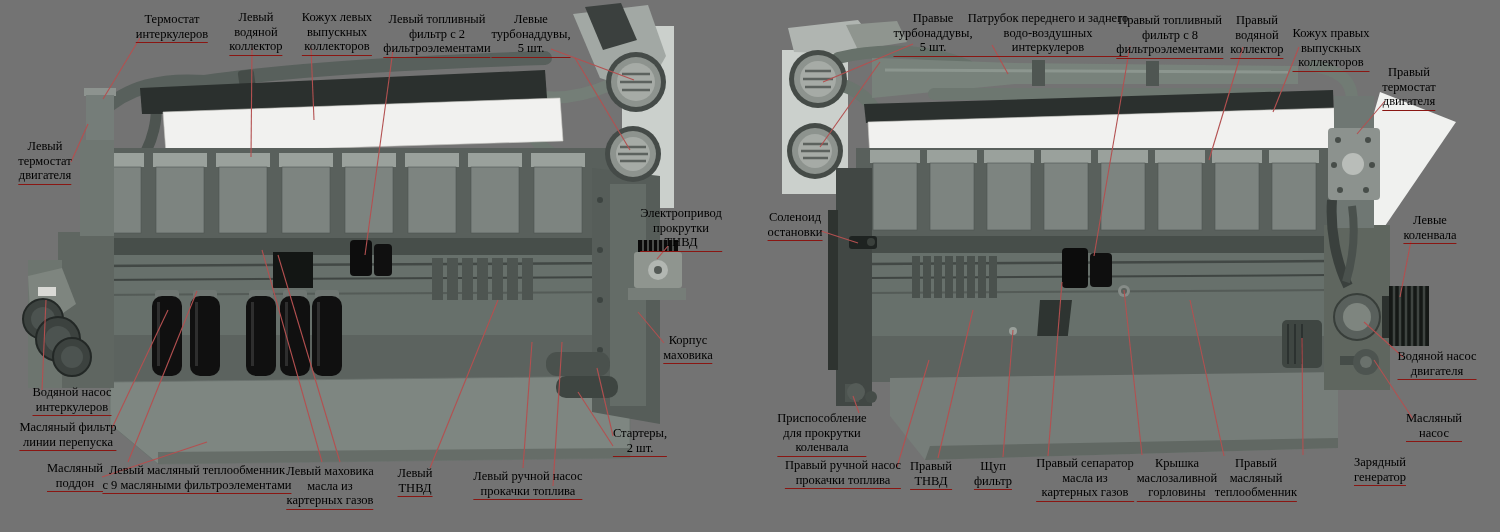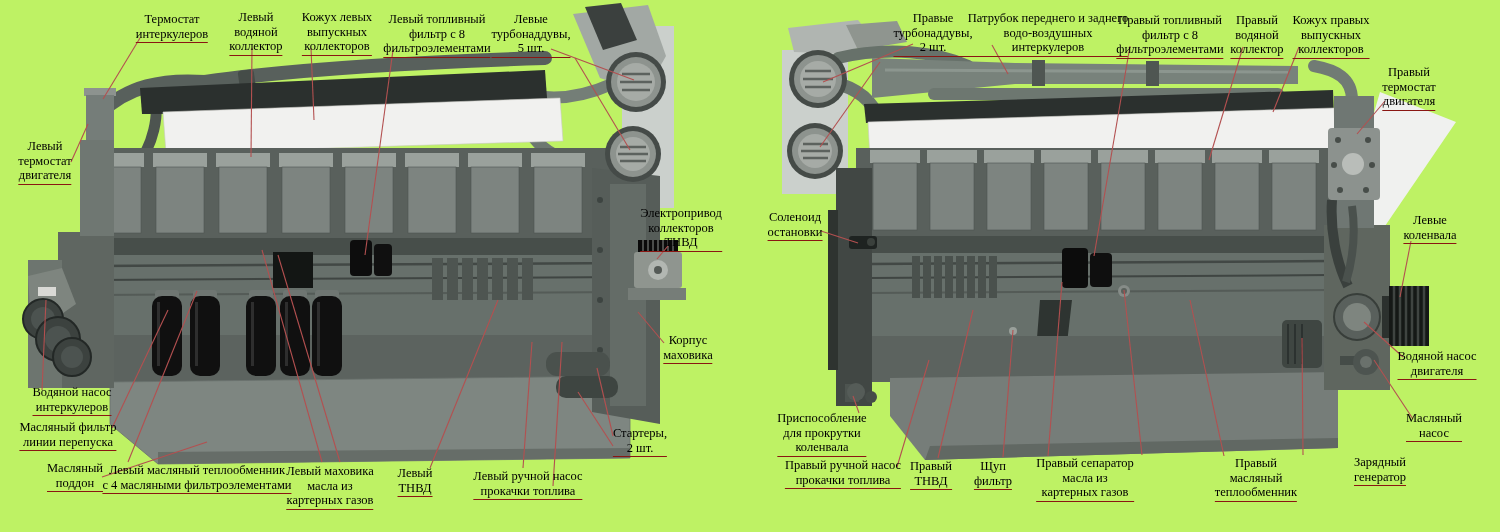--- a/index.html
+++ b/index.html
@@ -1,16 +1,16 @@
 <!DOCTYPE html>
 <html style="--leader: #b35050; --underline: #8a1612; --engine-body: #69716d; --engine-dark: #2b302e; --panel-white: #f1f1ef; --filter-black: #101010; --background: #ffffff;"><head>
 <meta charset="utf-8">
 <style>
   html,body{margin:0;padding:0;background:#fff;}
-  .page{position:relative;width:1500px;height:532px;background:#bef264;overflow:hidden;
+  .page{position:relative;width:1500px;height:532px;background:#737373;overflow:hidden;
         font-family:"Liberation Serif","DejaVu Serif",serif;}
   .art{position:absolute;left:0;top:0;z-index:1;}
   .lbl{position:absolute;transform:translateX(-50%);text-align:center;
        font-size:12.5px;line-height:1.16;color:#000;white-space:pre;z-index:2;}
   .lbl::after{content:"";display:block;border-bottom:1.4px solid var(--underline,#8a1612);margin-top:1px;}
   .ld{stroke:var(--leader,#b35050);stroke-width:1.1;fill:none;}
 </style>
 </head>
 <body>
 
@@ -291,82 +291,85 @@
 
 <div class="lbl" style="left:172px;top:12px">Термостат
 интеркулеров</div>
 <div class="lbl" style="left:256px;top:10px">Левый
 водяной
 коллектор</div>
 <div class="lbl" style="left:337px;top:10px">Кожух левых
 выпускных
 коллекторов</div>
 <div class="lbl" style="left:437px;top:12px">Левый топливный
-фильтр с 8
+фильтр с 2
 фильтроэлементами</div>
 <div class="lbl" style="left:531px;top:12px">Левые
 турбонаддувы,
 5 шт.</div>
 <div class="lbl" style="left:45px;top:139px">Левый
 термостат
 двигателя</div>
 <div class="lbl" style="left:72px;top:385px">Водяной насос
 интеркулеров</div>
 <div class="lbl" style="left:68px;top:420px">Масляный фильтр
 линии перепуска</div>
 <div class="lbl" style="left:75px;top:461px">Масляный
 поддон</div>
 <div class="lbl" style="left:197px;top:463px">Левый масляный теплообменник
-с 4 масляными фильтроэлементами</div>
+с 9 масляными фильтроэлементами</div>
 <div class="lbl" style="left:330px;top:464px">Левый маховика
 масла из
 картерных газов</div>
 <div class="lbl" style="left:415px;top:466px">Левый
 ТНВД</div>
 <div class="lbl" style="left:528px;top:469px">Левый ручной насос
 прокачки топлива</div>
 <div class="lbl" style="left:640px;top:426px">Стартеры,
 2 шт.</div>
 <div class="lbl" style="left:681px;top:206px">Электропривод
-коллекторов
+прокрутки
 ТНВД</div>
 <div class="lbl" style="left:688px;top:333px">Корпус
 маховика</div>
 
 <div class="lbl" style="left:795px;top:210px">Соленоид
 остановки</div>
 <div class="lbl" style="left:933px;top:11px">Правые
 турбонаддувы,
-2 шт.</div>
+5 шт.</div>
 <div class="lbl" style="left:1048px;top:11px">Патрубок переднего и заднего
 водо-воздушных
 интеркулеров</div>
 <div class="lbl" style="left:1170px;top:13px">Правый топливный
 фильтр с 8
 фильтроэлементами</div>
 <div class="lbl" style="left:1257px;top:13px">Правый
 водяной
 коллектор</div>
-<div class="lbl" style="left:1331px;top:13px">Кожух правых
+<div class="lbl" style="left:1331px;top:26px">Кожух правых
 выпускных
 коллекторов</div>
 <div class="lbl" style="left:1409px;top:65px">Правый
 термостат
 двигателя</div>
 <div class="lbl" style="left:1430px;top:213px">Левые
 коленвала</div>
 <div class="lbl" style="left:1437px;top:349px">Водяной насос
 двигателя</div>
 <div class="lbl" style="left:1434px;top:411px">Масляный
 насос</div>
 <div class="lbl" style="left:1380px;top:455px">Зарядный
 генератор</div>
 <div class="lbl" style="left:1256px;top:456px">Правый
 масляный
 теплообменник</div>
+<div class="lbl" style="left:1177px;top:456px">Крышка
+маслозаливной
+горловины</div>
 <div class="lbl" style="left:1085px;top:456px">Правый сепаратор
 масла из
 картерных газов</div>
 <div class="lbl" style="left:993px;top:459px">Щуп
 фильтр</div>
 <div class="lbl" style="left:931px;top:459px">Правый
 ТНВД</div>
 <div class="lbl" style="left:843px;top:458px">Правый ручной насос
 прокачки топлива</div>
 <div class="lbl" style="left:822px;top:411px">Приспособление

